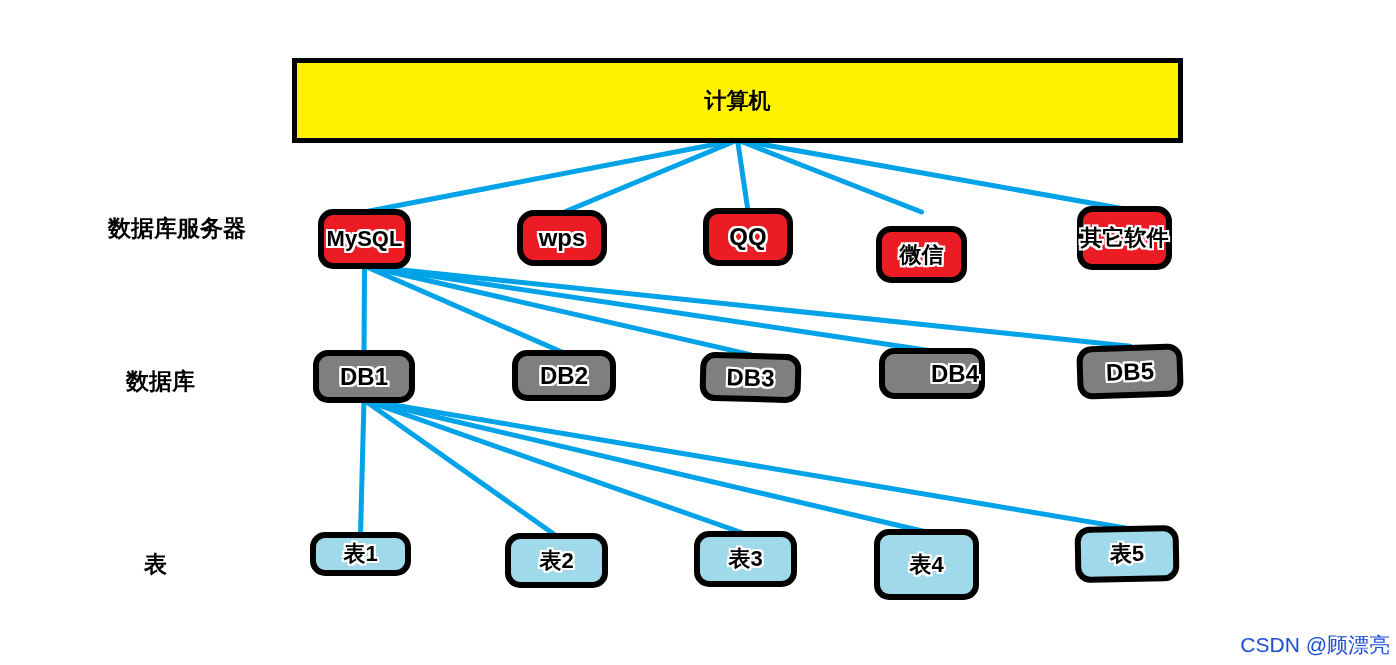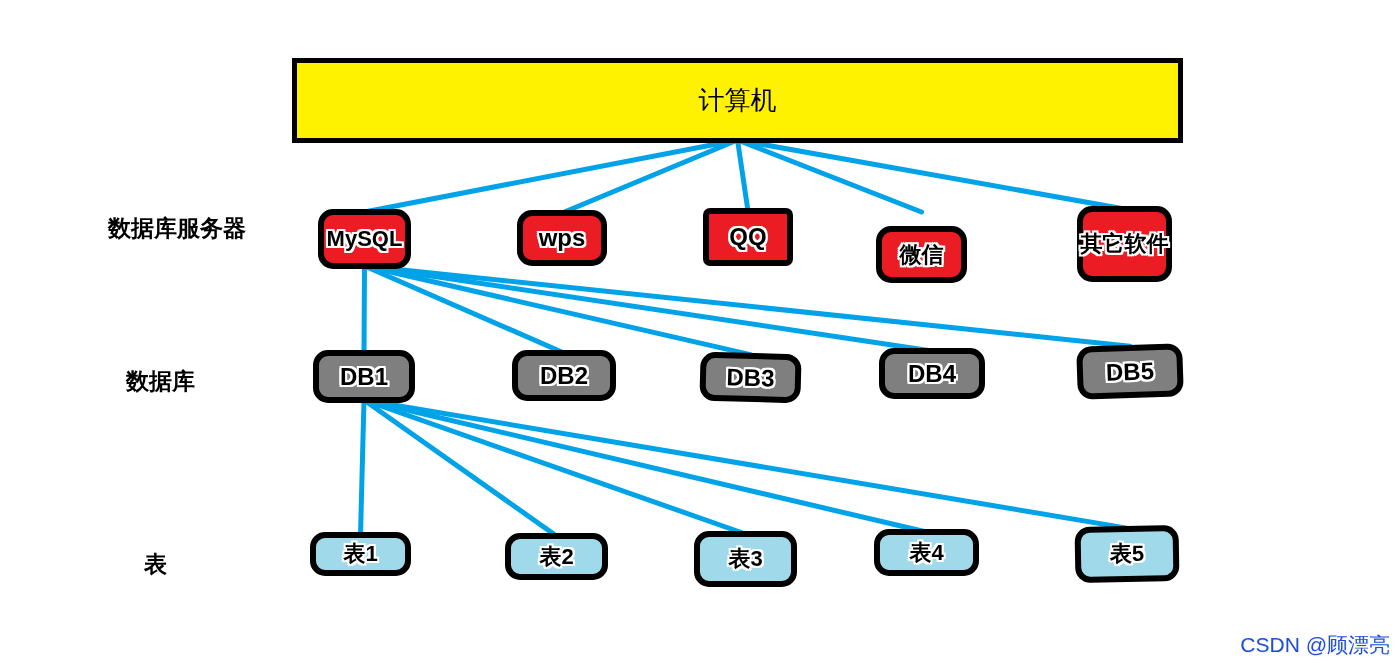--- a/index.html
+++ b/index.html
@@ -31,22 +31,22 @@
     z-index: 2;
     border: 5px solid var(--node-border, #000000);
   }
   .computer {
     background: var(--computer-fill, #FFF200);
     border-width: 5px;
     border-radius: 0;
   }
   .computer .lbl {
     color: #000;
-    font-weight: normal;
-    font-size: 26px;
+    font-weight: bold;
+    font-size: 22px;
   }
   .rounded {
     border-radius: 15px;
     border-width: 6px;
   }
   .software { background: var(--software-fill, #EC1C24); }
   .database { background: var(--database-fill, #7F7F7F); }
   .table    { background: var(--table-fill, #9FD9EA); }
   .outlined {
     color: #000;
@@ -107,59 +107,59 @@
     <span class="lbl">计算机</span>
   </div>
 
   <div class="row-label" style="left:108px; top:213px;">数据库服务器</div>
   <div class="row-label" style="left:126px; top:366px;">数据库</div>
   <div class="row-label" style="left:144px; top:549px;">表</div>
 
   <div class="node rounded software" style="left:318px; top:209px; width:93px; height:60px;">
     <span class="outlined fs26">MySQL</span>
   </div>
-  <div class="node rounded software" style="left:517px; top:210px; width:90px; height:56px;">
+  <div class="node rounded software" style="left:517px; top:210px; width:90px; height:56px;border-radius:17px;">
     <span class="outlined fs24">wps</span>
   </div>
-  <div class="node rounded software" style="left:703px; top:208px; width:90px; height:58px;border-radius:7px;">
+  <div class="node rounded software" style="left:703px; top:208px; width:90px; height:58px;">
     <span class="outlined fs24">QQ</span>
   </div>
   <div class="node rounded software" style="left:876px; top:226px; width:91px; height:57px;">
     <span class="outlined fs22">微信</span>
   </div>
-  <div class="node rounded software" style="left:1077px; top:206px; width:95px; height:76px;">
+  <div class="node rounded software" style="left:1077px; top:206px; width:95px; height:64px;">
     <span class="outlined fs22">其它软件</span>
   </div>
 
   <div class="node rounded database" style="left:313px; top:350px; width:102px; height:53px;">
     <span class="outlined fs24">DB1</span>
   </div>
   <div class="node rounded database" style="left:512px; top:350px; width:104px; height:51px;">
     <span class="outlined fs24">DB2</span>
   </div>
   <div class="node rounded database" style="left:700px; top:353px; width:101px; height:49px; transform:rotate(1.5deg);">
     <span class="outlined fs24">DB3</span>
   </div>
-  <div class="node rounded database" style="left:879px; top:348px; width:106px; height:51px;">
+  <div class="node rounded database" style="left:879px; top:348px; width:106px; height:51px;justify-content:flex-end;">
     <span class="outlined fs24">DB4</span>
   </div>
   <div class="node rounded database" style="left:1077px; top:345px; width:106px; height:53px; transform:rotate(-2deg);">
     <span class="outlined fs24">DB5</span>
   </div>
 
   <div class="node rounded table" style="left:310px; top:532px; width:101px; height:44px;">
     <span class="outlined fs22">表1</span>
   </div>
-  <div class="node rounded table" style="left:505px; top:533px; width:103px; height:47px;">
+  <div class="node rounded table" style="left:505px; top:533px; width:103px; height:55px;">
     <span class="outlined fs22">表2</span>
   </div>
   <div class="node rounded table" style="left:694px; top:531px; width:103px; height:56px;">
     <span class="outlined fs22">表3</span>
   </div>
-  <div class="node rounded table" style="left:874px; top:529px; width:105px; height:47px;">
+  <div class="node rounded table" style="left:874px; top:529px; width:105px; height:71px;">
     <span class="outlined fs22">表4</span>
   </div>
   <div class="node rounded table" style="left:1075px; top:526px; width:104px; height:56px; transform:rotate(-1deg);">
     <span class="outlined fs22">表5</span>
   </div>
 
   <div class="watermark">CSDN @顾漂亮</div>
 
 </div>
 

